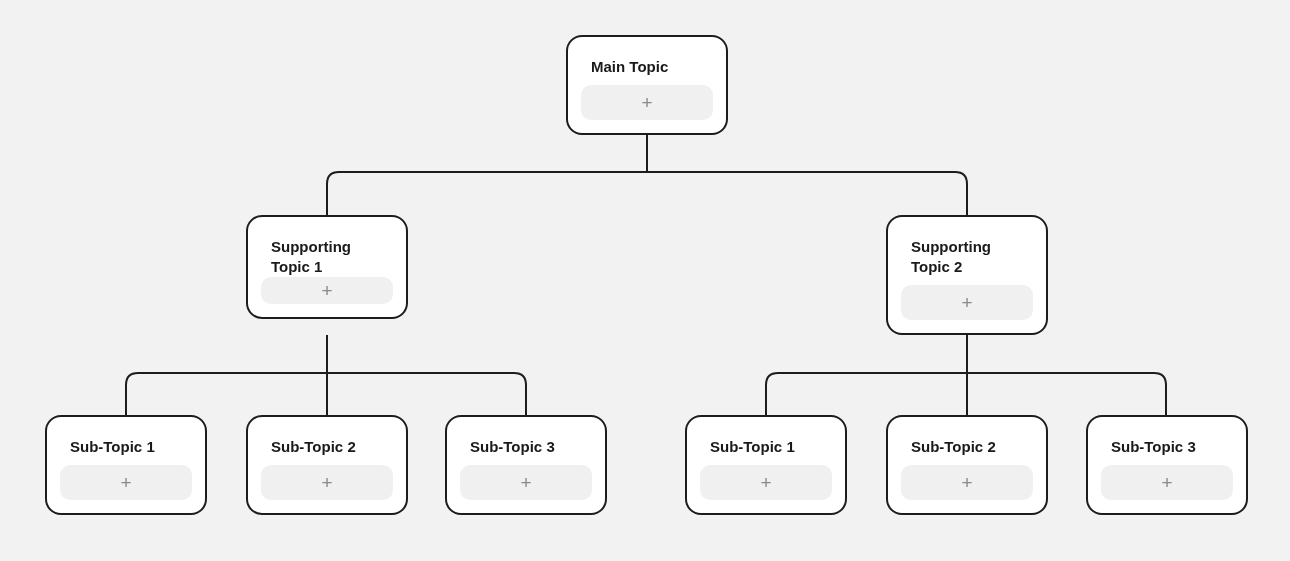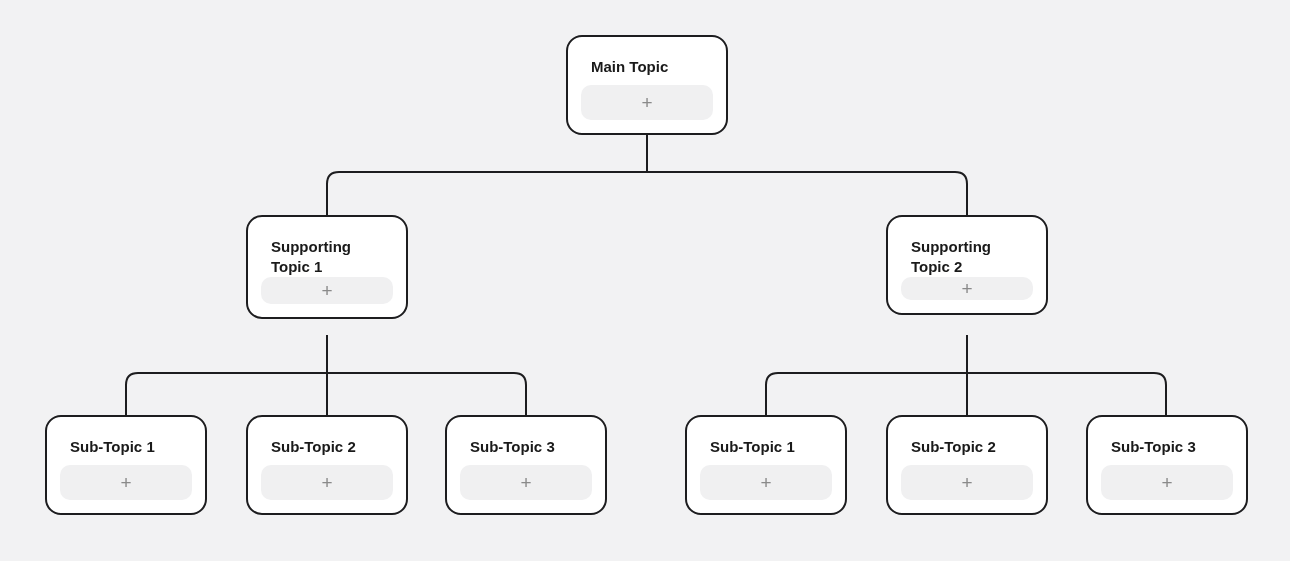--- a/index.html
+++ b/index.html
@@ -66,21 +66,21 @@
     </button>
   </div>
 
   <div class="node" style="left:246px;top:215px;width:162px;height:104px">
     <div class="node-title">Supporting Topic 1</div>
     <button class="add-btn">
       <span class="plus">+</span>
     </button>
   </div>
 
-  <div class="node" style="left:886px;top:215px;width:162px;height:100px">
+  <div class="node" style="left:886px;top:215px;width:162px;height:120px">
     <div class="node-title">Supporting Topic 2</div>
     <button class="add-btn">
       <span class="plus">+</span>
     </button>
   </div>
 
   <div class="node" style="left:45px;top:415px;width:162px;height:100px">
     <div class="node-title">Sub-Topic 1</div>
     <button class="add-btn">
       <span class="plus">+</span>

